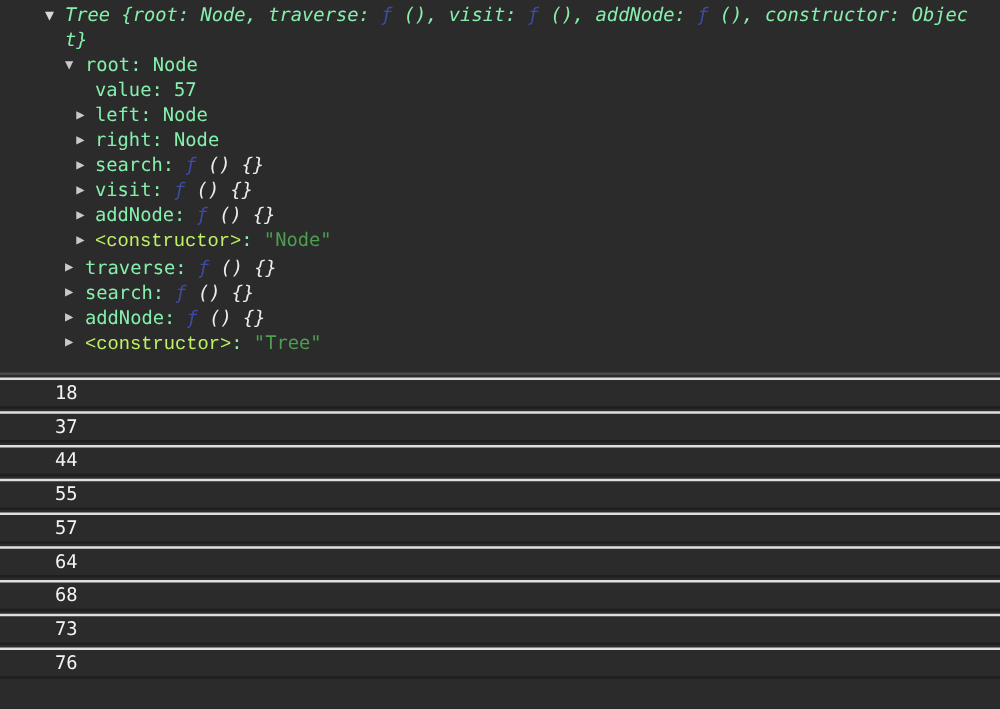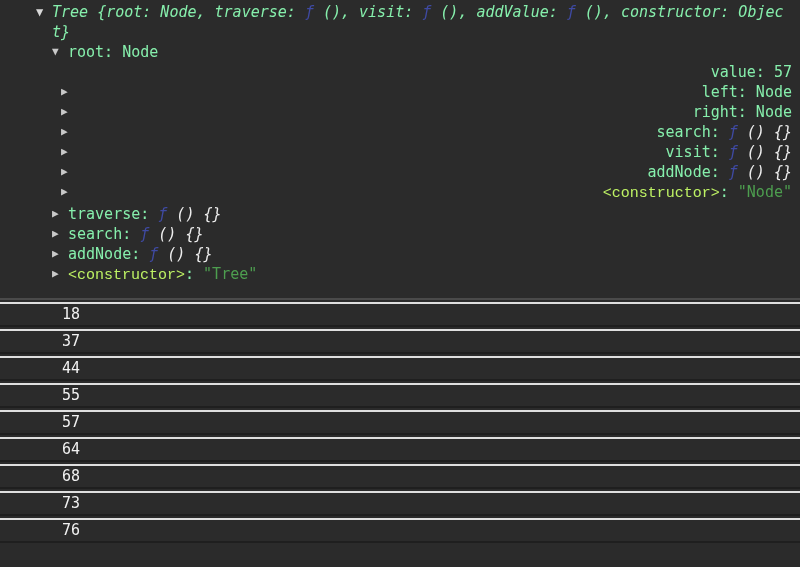--- a/index.html
+++ b/index.html
@@ -43,21 +43,21 @@
     display: block;
     width: 734px;
     word-break: break-all;
   }
   .tree-row {
     position: relative;
     line-height: 20px;
     white-space: pre;
   }
   .tree-row.level-1 { padding-left: 68px; }
-  .tree-row.level-2 { padding-left: 76px; text-align: right; }
+  .tree-row.level-2 { padding-left: 76px; }
   .tree-row .arrow {
     position: absolute;
     font-size: 11px;
     line-height: 20px;
     color: #c9c9c9;
     cursor: default;
   }
   .tree-row.level-1 .arrow { left: 52px; }
   .tree-row.level-2 .arrow { left: 61px; }
   .t-plain  { color: #86efac; }
@@ -67,36 +67,36 @@
   .t-string { color: #4d9e4f; }
   
   .log-row {
     height: 21px;
     border-top: 2px solid #dfdfdf;
     border-bottom: 2px solid #1f1f1f;
     margin-bottom: 2px;
     background: #2b2b2b;
     display: flex;
     align-items: center;
-    padding-left: 62px;
+    padding-left: 44px;
   }
   .log-value {
     color: #f2f2f2;
     line-height: 21px;
   }
 </style>
 </head>
 <body>
 
 <div id="console-root">
 
   <div class="entry-tree">
     <div class="obj-preview">
       <span class="arrow-top">▼</span>
-      <span class="obj-preview-text" id="preview-text"><span class="t-plain">Tree {root: Node, traverse: </span><span class="t-fn">ƒ</span><span class="t-plain"> (), visit: </span><span class="t-fn">ƒ</span><span class="t-plain"> (), addValue: </span><span class="t-fn">ƒ</span><span class="t-plain"> (), constructor: Object}</span></span>
+      <span class="obj-preview-text" id="preview-text"><span class="t-plain">Tree {root: Node, traverse: </span><span class="t-fn">ƒ</span><span class="t-plain"> (), visit: </span><span class="t-fn">ƒ</span><span class="t-plain"> (), addNode: </span><span class="t-fn">ƒ</span><span class="t-plain"> (), constructor: Object}</span></span>
     </div>
     <div id="tree-rows">
         <div class="tree-row level-1"><span class="arrow">▼</span><span class="t-plain">root: Node</span></div>
         <div class="tree-row level-2"><span class="t-plain">value: 57</span></div>
         <div class="tree-row level-2"><span class="arrow">▶</span><span class="t-plain">left: Node</span></div>
         <div class="tree-row level-2"><span class="arrow">▶</span><span class="t-plain">right: Node</span></div>
         <div class="tree-row level-2"><span class="arrow">▶</span><span class="t-plain">search: </span><span class="t-fn">ƒ</span><span class="t-ital"> () {}</span></div>
         <div class="tree-row level-2"><span class="arrow">▶</span><span class="t-plain">visit: </span><span class="t-fn">ƒ</span><span class="t-ital"> () {}</span></div>
         <div class="tree-row level-2"><span class="arrow">▶</span><span class="t-plain">addNode: </span><span class="t-fn">ƒ</span><span class="t-ital"> () {}</span></div>
         <div class="tree-row level-2"><span class="arrow">▶</span><span class="t-muted">&lt;constructor&gt;</span><span class="t-plain">: </span><span class="t-string">"Node"</span></div>

